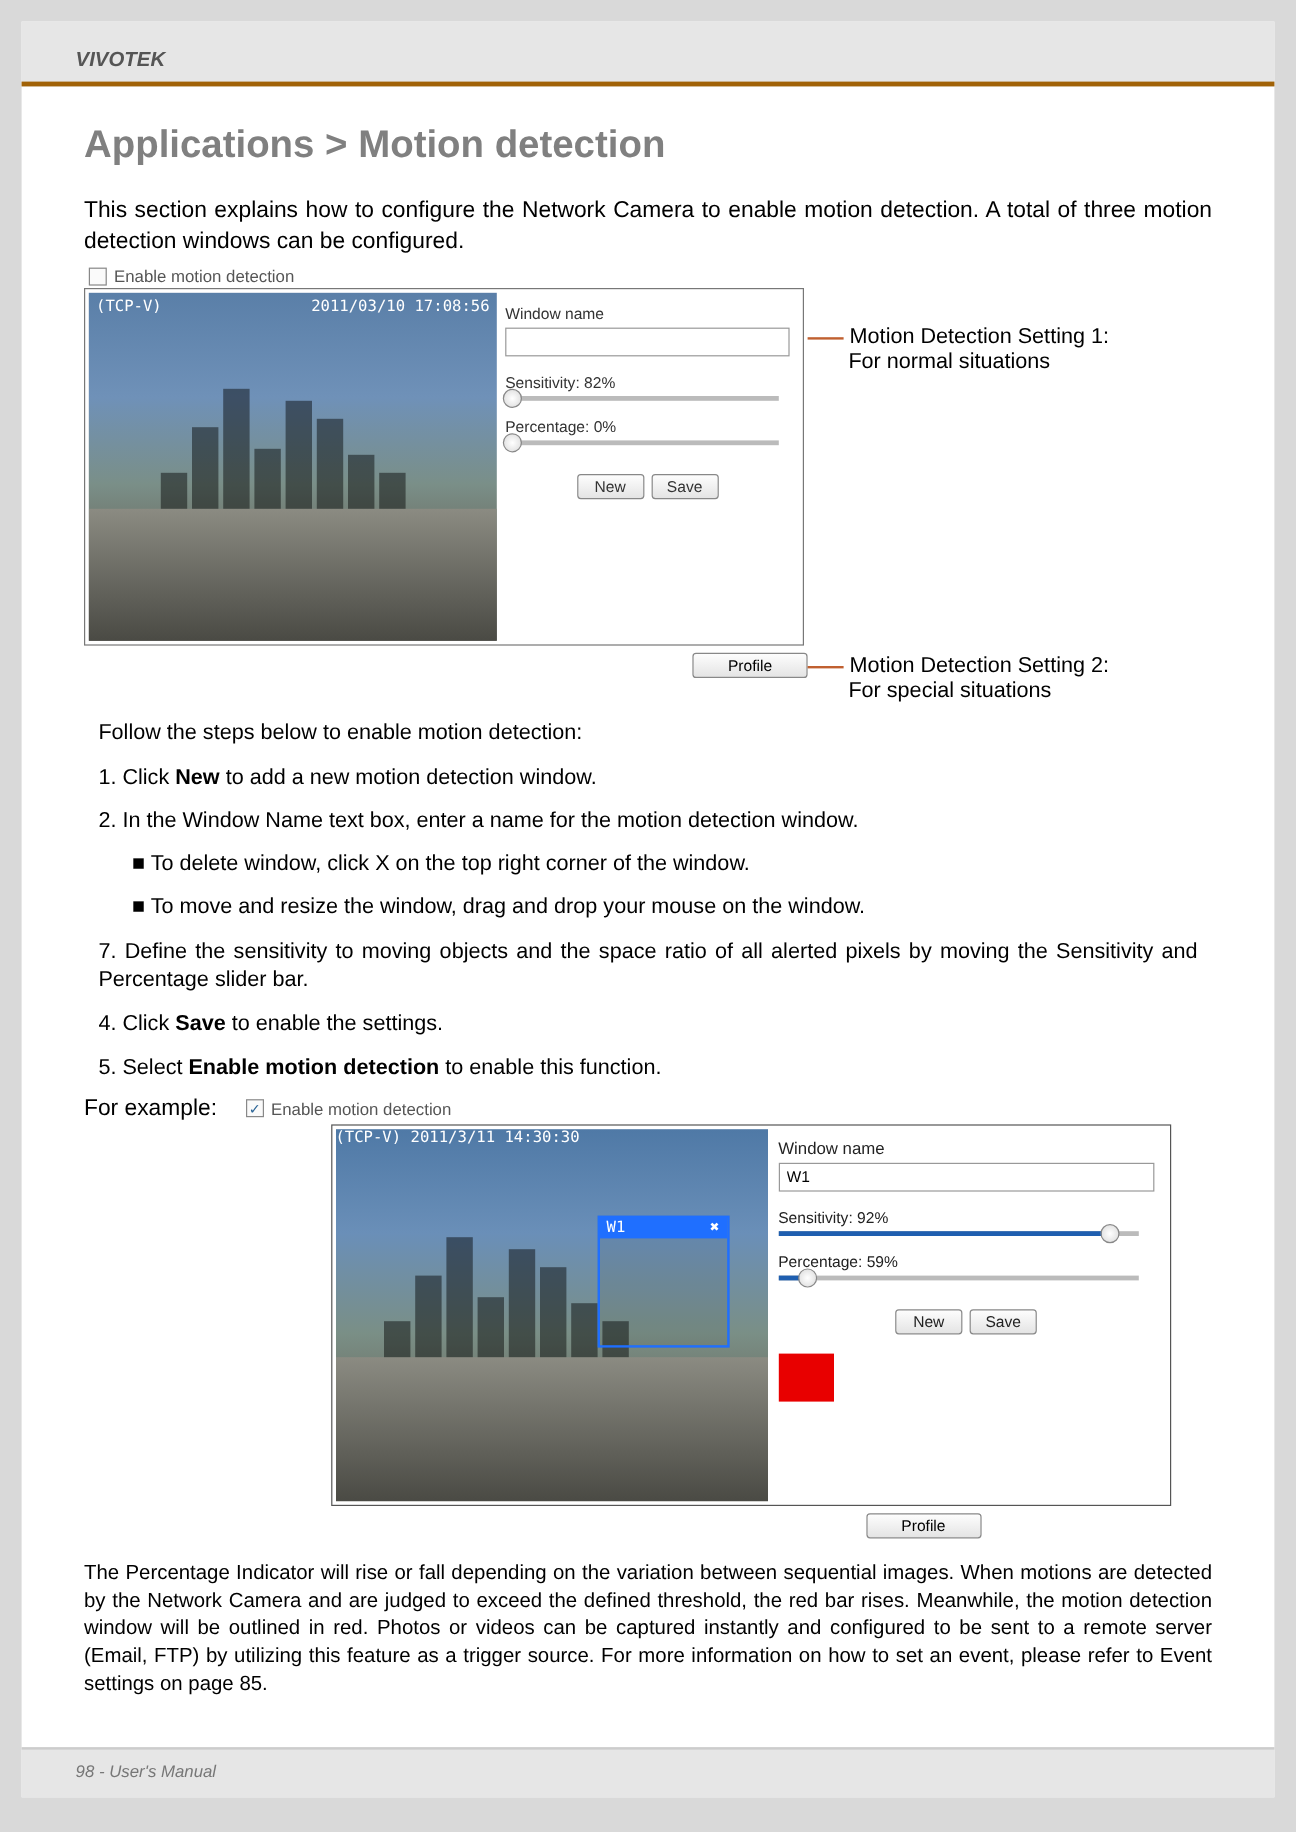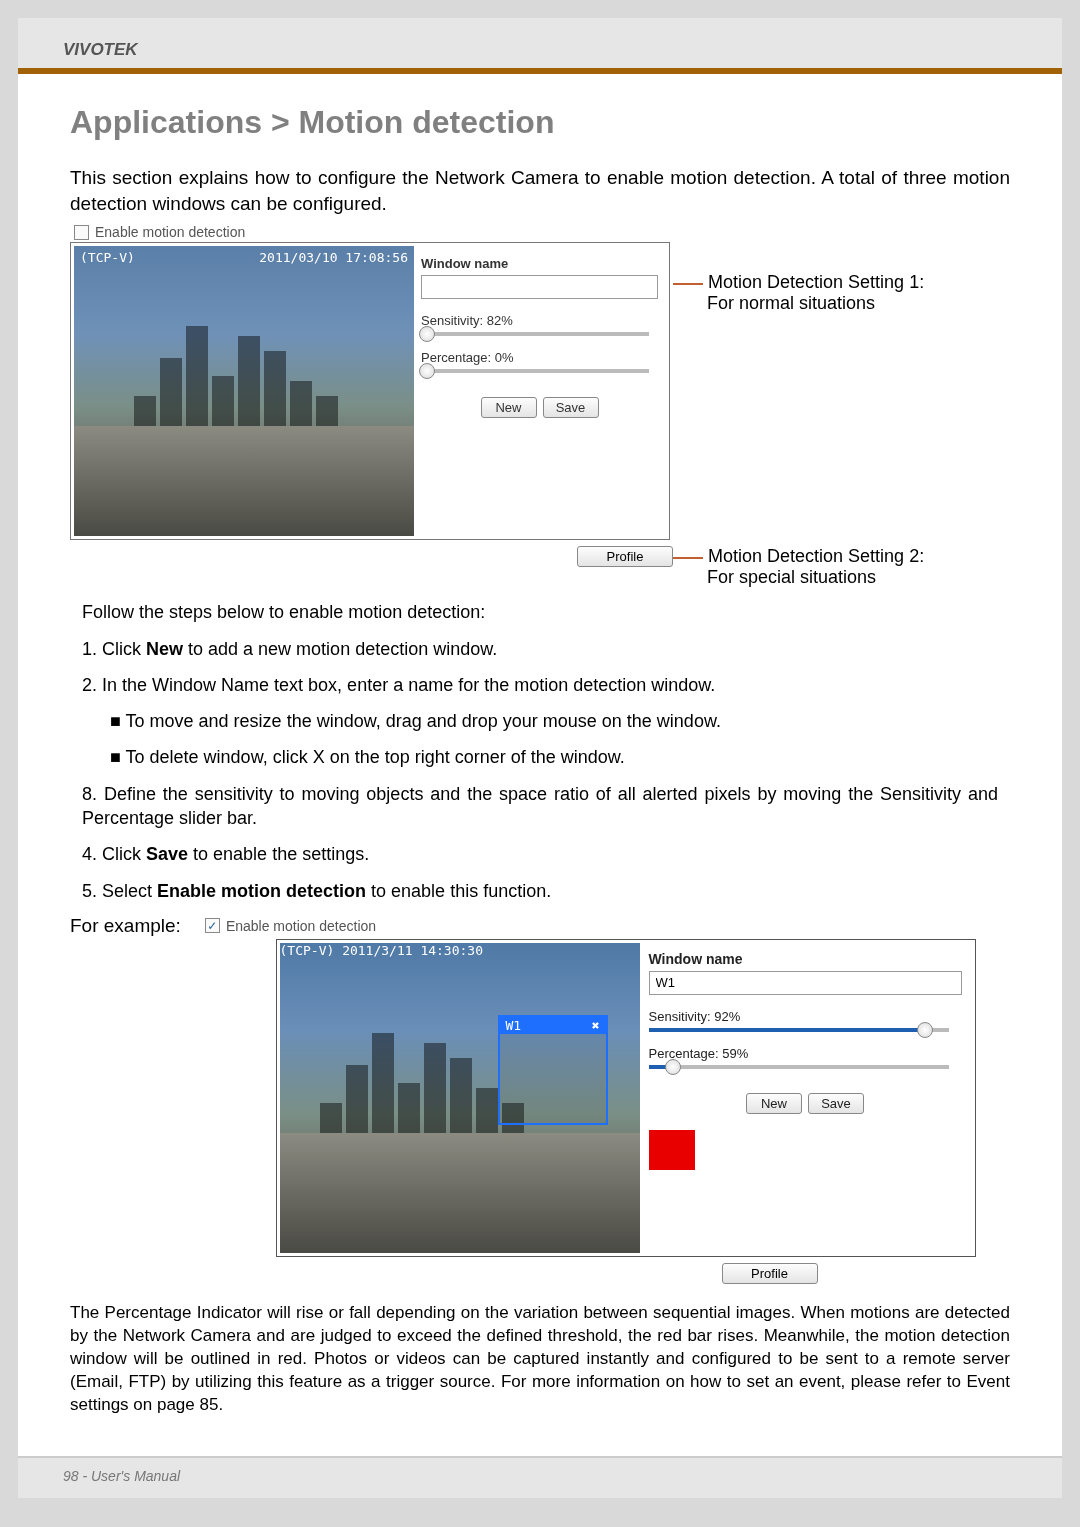--- a/index.html
+++ b/index.html
@@ -16,21 +16,21 @@
     min-height: 1480px;
     position: relative;
   }
   .header-stripe {
     background: #e6e6e6;
     padding: 22px 0 8px 45px;
     font-style: italic;
     font-weight: bold;
     font-size: 17px;
     color: #555;
-    border-bottom: 6px solid #a16207;
+    border-bottom: 4px solid #a16207;
   }
   .content {
     padding: 30px 52px 0 52px;
   }
   h1.section-title {
     font-size: 32px;
     font-weight: bold;
     color: #808080;
     margin-bottom: 24px;
   }
@@ -68,21 +68,21 @@
   }
   .cam-view .ts-left { position: absolute; top: 4px; left: 6px; }
   .cam-view .ts-right { position: absolute; top: 4px; right: 6px; }
   .buildings { position:absolute; bottom:100px; left:60px; width:240px; height:120px; display:flex; align-items:flex-end; gap:4px;}
   .buildings span{ background:rgba(0,0,0,0.45); width:22px;}
   .road { position:absolute; bottom:0; left:0; right:0; height:110px;
     background: linear-gradient(#8b8b82, #4a4a44); }
   .side-panel {
     flex: 1; font-size: 13px; color: #333; padding: 10px 8px 8px 4px;
   }
-  .lbl { margin-bottom: 4px; font-weight: bold; }
+  .lbl { margin-bottom: 4px; }
   .txt-input {
     width: 100%; height: 24px; border: 1px solid #999; background: #fff;
     padding: 2px 6px; font-size: 13px; margin-bottom: 14px;
   }
   .slider-row { margin-bottom: 14px; }
   .slider-row .sl-label { font-size: 13px; margin-bottom: 4px; }
   .slider {
     position: relative; height: 4px; background: #bbb; width: 96%;
   }
   .slider .fill { position:absolute; left:0; top:0; bottom:0; background:#1f5fb0;}
@@ -217,23 +217,23 @@
         </div>
       </div>
     </div>
 
     <div class="steps">
       <p>Follow the steps below to enable motion detection:</p>
       <p>
         <span>1. Click </span><b>New</b><span> to add a new motion detection window.</span>
       </p>
       <p>2. In the Window Name text box, enter a name for the motion detection window.</p>
+      <p class="sub">■ To delete window, click X on the top right corner of the window.</p>
       <p class="sub">■ To move and resize the window, drag and drop your mouse on the window.</p>
-      <p class="sub">■ To delete window, click X on the top right corner of the window.</p>
-      <p class="j">8. Define the sensitivity to moving objects and the space ratio of all alerted pixels by moving the Sensitivity and Percentage slider bar.</p>
+      <p class="j">7. Define the sensitivity to moving objects and the space ratio of all alerted pixels by moving the Sensitivity and Percentage slider bar.</p>
       <p>
         <span>4. Click </span><b>Save</b><span> to enable the settings.</span>
       </p>
       <p>
         <span>5. Select </span><b>Enable motion detection</b><span> to enable this function.</span>
       </p>
     </div>
 
     <div class="for-example-row">
       <span>For example:</span>

